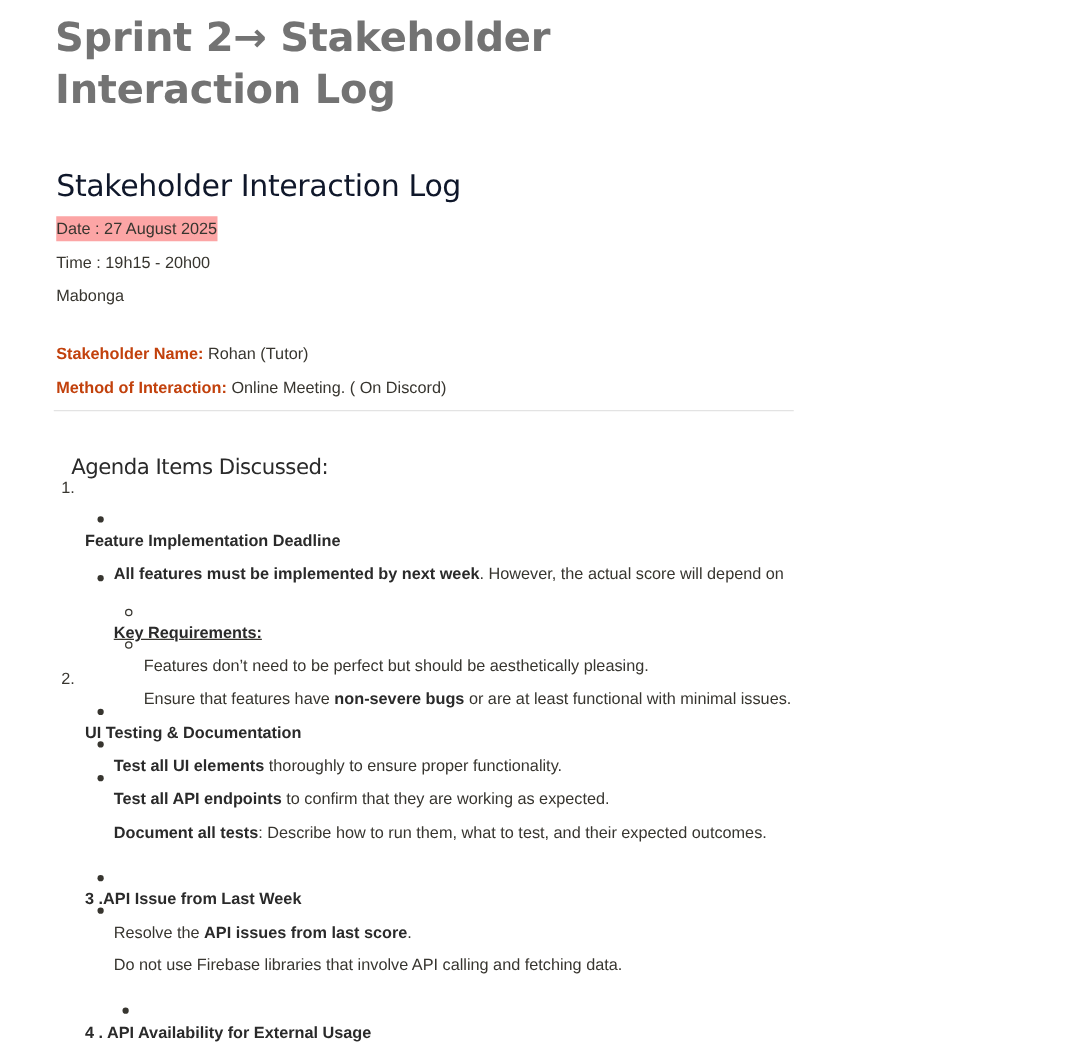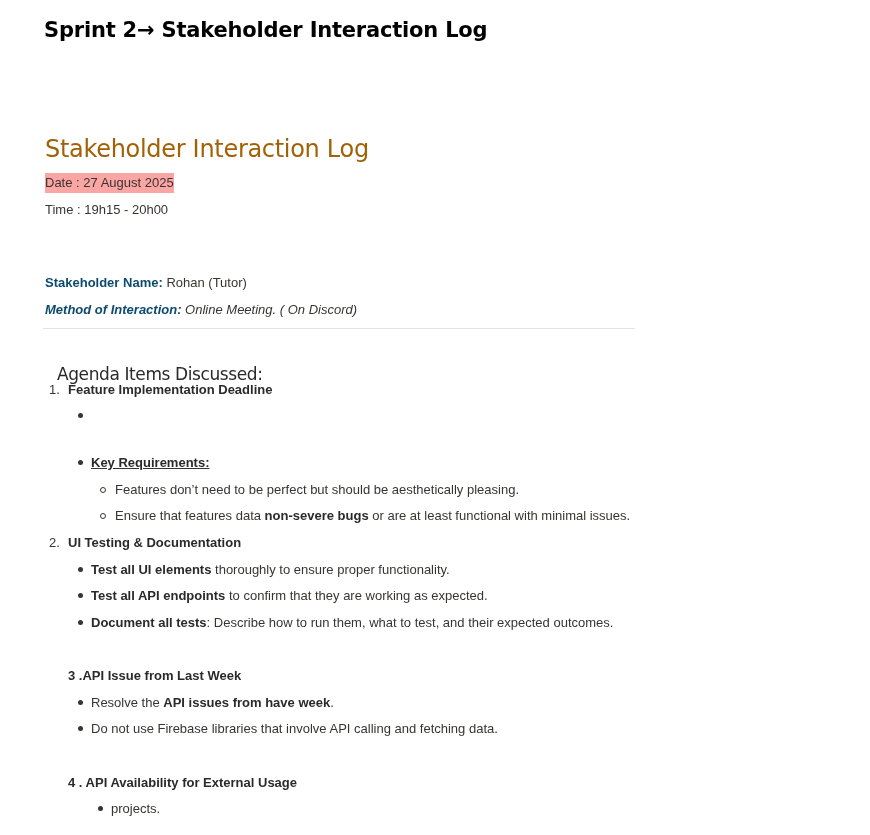--- a/index.html
+++ b/index.html
@@ -16,46 +16,46 @@
       color: #37352f;
     }
     .title {
       position: absolute;
       left: 44px;
       top: 10px;
       width: 600px;
       margin: 0;
       font-family: "DejaVu Sans", sans-serif;
       font-weight: bold;
-      font-size: 21px;
+      font-size: 32px;
       line-height: 41px;
-      color: #000000;
+      color: #737373;
       letter-spacing: -0.2px;
     }
     .h2 {
       position: absolute;
       left: 45px;
       top: 132px;
       margin: 0;
       font-family: "DejaVu Sans", sans-serif;
       font-weight: normal;
       font-size: 24px;
       line-height: 34px;
-      color: #a16207;
+      color: #0f172a;
       letter-spacing: -0.3px;
     }
     .meta {
       position: absolute;
       left: 45px;
       font-size: 13px;
       line-height: 20px;
       color: #37352f;
       width: 580px;
     }
-    .meta b { font-weight: bold; color: #0c4a6e; }
+    .meta b { font-weight: bold; color: #c2410c; }
     .highlight {
       background: #fca5a5;
       padding: 2px 0 3px 0;
     }
     .divider {
       position: absolute;
       left: 43px;
       top: 328px;
       width: 592px;
       height: 1px;
@@ -72,20 +72,21 @@
       line-height: 24px;
       color: #2a2a2a;
       letter-spacing: -0.4px;
     }
     .line {
       position: absolute;
       font-size: 13px;
       line-height: 20px;
       color: #37352f;
       width: 560px;
+      margin-top: 43px;
     }
     .line b { font-weight: bold; color: #2a2a2a; }
     .num {
       position: absolute;
       font-size: 13px;
       line-height: 20px;
       color: #37352f;
     }
     .dot {
       position: absolute;
@@ -108,67 +109,69 @@
 
 <h1 class="title">Sprint 2→ Stakeholder Interaction Log</h1>
 
 <h2 class="h2">Stakeholder Interaction Log</h2>
 
 <div class="meta" style="top:173px;">
   <span class="highlight">Date : 27 August 2025</span>
 </div>
 <div class="meta" style="top:200px;">Time : 19h15 - 20h00</div>
 <div class="meta" style="top:227px;">
+  <div>Mabonga</div>
 </div>
 <div class="meta" style="top:273px;">
   <b>Stakeholder Name:</b><span> Rohan (Tutor)</span>
 </div>
-<div class="meta" style="top:300px;font-style:italic;">
+<div class="meta" style="top:300px;">
   <b>Method of Interaction:</b><span> Online Meeting. ( On Discord)</span>
 </div>
 
 <div class="divider"></div>
 
 <h3 class="h3">Agenda Items Discussed:</h3>
 
 <div class="num" style="left:49px; top:380px;">1.</div>
 <div class="line" style="left:68px; top:380px;"><b>Feature Implementation Deadline</b></div>
 
 <div class="dot" style="left:78px; top:413px;"></div>
 <div class="line" style="left:91px; top:406px; width:545px;">
+  <div><b>All features must be implemented by next week</b><span>. However, the actual score will depend on</span></div>
 </div>
 
 <div class="dot" style="left:78px; top:460px;"></div>
 <div class="line" style="left:91px; top:453px;text-decoration:underline;"><b>Key Requirements:</b></div>
 
 <div class="circle" style="left:100px; top:487px;"></div>
 <div class="line" style="left:115px; top:480px;">Features don’t need to be perfect but should be aesthetically pleasing.</div>
 
 <div class="circle" style="left:100px; top:513px;"></div>
 <div class="line" style="left:115px; top:506px;">
-  <span>Ensure that features data </span><b>non-severe bugs</b><span> or are at least functional with minimal issues.</span>
+  <span>Ensure that features have </span><b>non-severe bugs</b><span> or are at least functional with minimal issues.</span>
 </div>
 
 <div class="num" style="left:49px; top:533px;">2.</div>
 <div class="line" style="left:68px; top:533px;"><b>UI Testing &amp; Documentation</b></div>
 
 <div class="dot" style="left:78px; top:567px;"></div>
 <div class="line" style="left:91px; top:560px;"><b>Test all UI elements</b><span> thoroughly to ensure proper functionality.</span></div>
 
 <div class="dot" style="left:78px; top:593px;"></div>
 <div class="line" style="left:91px; top:586px;"><b>Test all API endpoints</b><span> to confirm that they are working as expected.</span></div>
 
 <div class="dot" style="left:78px; top:620px;"></div>
 <div class="line" style="left:91px; top:613px;"><b>Document all tests</b><span>: Describe how to run them, what to test, and their expected outcomes.</span></div>
 
 <div class="line" style="left:68px; top:666px;"><b>3 .API Issue from Last Week</b></div>
 
 <div class="dot" style="left:78px; top:700px;"></div>
 <div class="line" style="left:91px; top:693px;">
-  <span>Resolve the </span><b>API issues from have week</b><span>.</span>
+  <span>Resolve the </span><b>API issues from last score</b><span>.</span>
 </div>
 
 <div class="dot" style="left:78px; top:726px;"></div>
 <div class="line" style="left:91px; top:719px;">Do not use Firebase libraries that involve API calling and fetching data.</div>
 
 <div class="line" style="left:68px; top:773px;"><b>4 . API Availability for External Usage</b></div>
 
 <div class="dot" style="left:98px; top:806px;"></div>
 <div class="line" style="left:111px; top:799px; width:520px;">
   <div>projects.</div>

